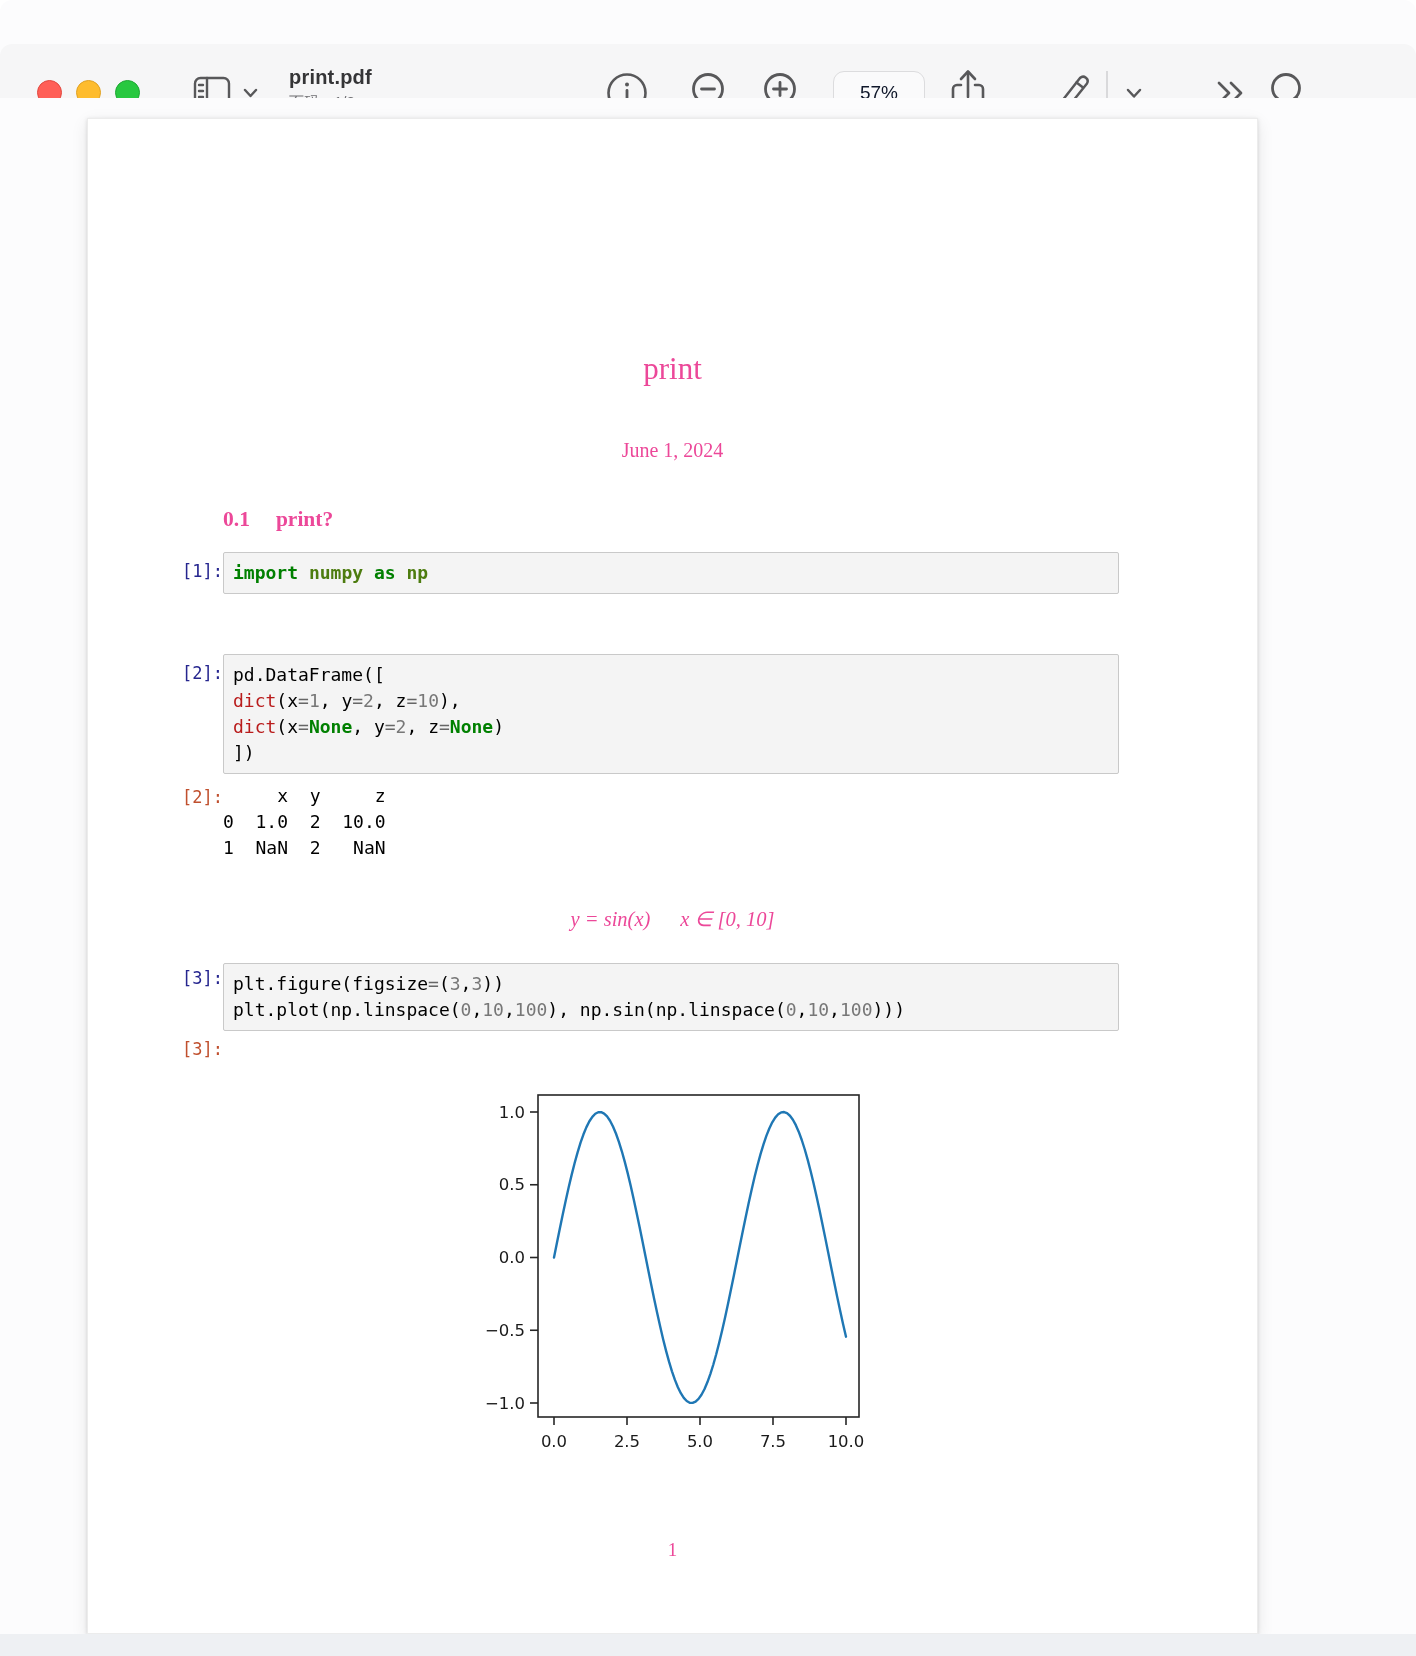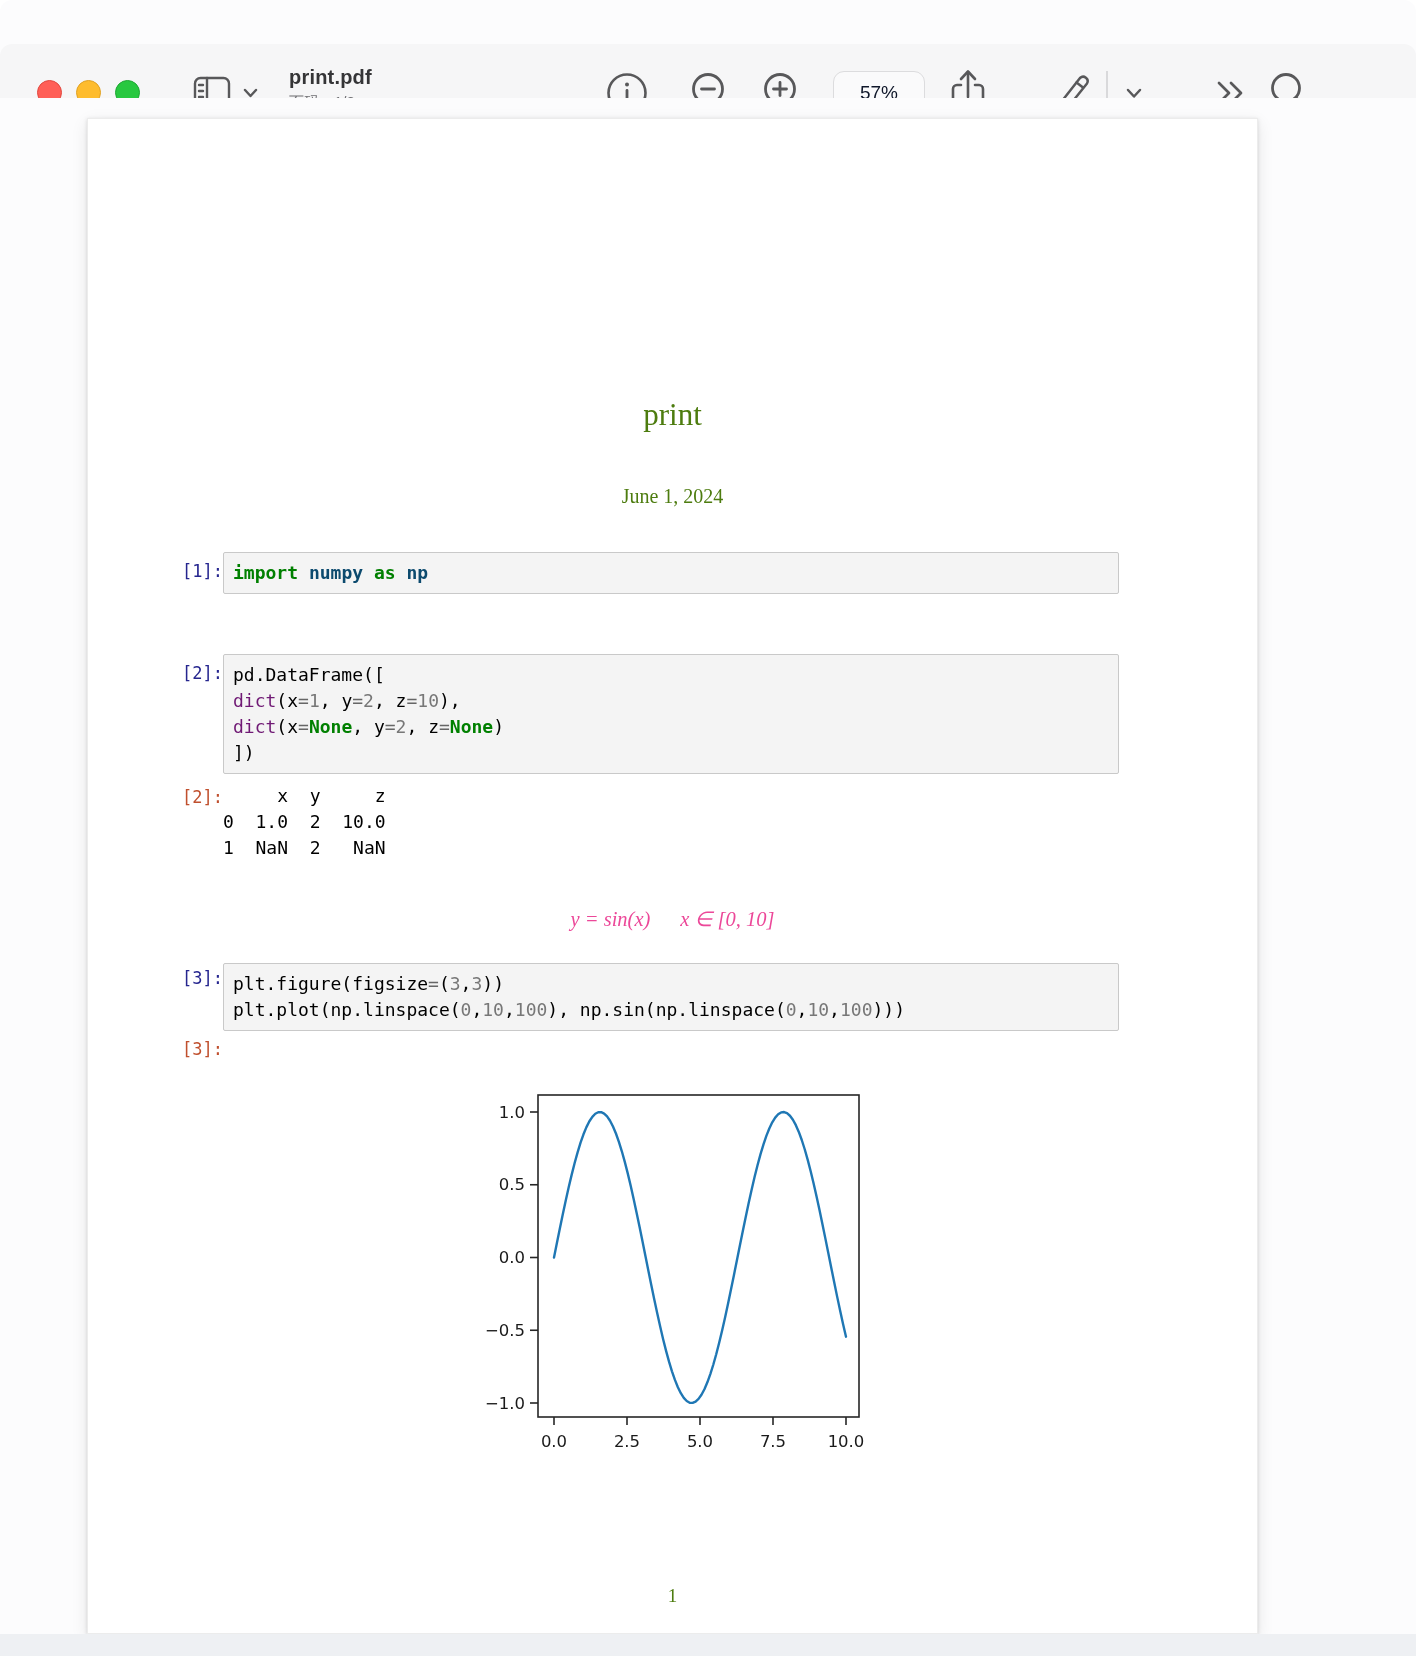--- a/index.html
+++ b/index.html
@@ -18,34 +18,34 @@
   .tb-title { font-size:20px; font-weight:bold; color:#353537; letter-spacing:.2px; }
   .tb-subtitle { font-size:15px; color:#6f6f73; margin-top:4px; }
   .zoom-btn { position:absolute; left:833px; top:27px; width:92px; height:43px; background:#fafafb; border:1.5px solid #dcdcde; border-radius:11px; display:flex; align-items:center; justify-content:center; font-size:19px; color:#0f172a; }
   .tb-divider { position:absolute; left:1106px; top:27px; width:2px; height:43px; background:#d9d9db; }
 
   
   .content { position:absolute; top:98px; left:0; width:100%; height:1558px; background:#fcfcfd; }
   .page { position:absolute; left:87px; top:20px; width:1171px; height:1516px; background:#ffffff; border:1px solid #ececec; box-shadow:0 1px 4px rgba(0,0,0,.13), 0 5px 16px rgba(0,0,0,.09); }
   .page-gap { position:absolute; left:0; top:1536px; width:100%; height:22px; background:#eef0f3; }
 
-  .serif { font-family:"Liberation Serif", serif; color:#4d7c0f;margin-top:46px; }
+  .serif { font-family:"Liberation Serif", serif; color:#ec4899; }
   .doc-title { position:absolute; top:232px; width:100%; text-align:center; font-size:31px; }
   .doc-date  { position:absolute; top:320px; width:100%; text-align:center; font-size:20px; }
   .doc-heading { position:absolute; top:388px; left:135px; font-size:21.5px; font-weight:bold; }
   .doc-heading .sec-num { margin-right:26px; }
 
   .mono { font-family:"DejaVu Sans Mono", monospace; font-size:18px; line-height:26px; color:#000; }
   .prompt { position:absolute; width:125px; text-align:right; font-family:"DejaVu Sans Mono", monospace; font-size:17px; }
   .prompt-in  { color:#26268f; }
   .prompt-out { color:#c0502e; }
   .code-box { position:absolute; left:135px; width:896px; background:#f4f4f4; border:1px solid #c9c9c9; border-radius:2px; padding:7px 10px 7px 9px; }
   .tok-k  { color:#008000; font-weight:bold; }
-  .tok-n  { color:#0c4a6e; font-weight:bold; }
-  .tok-b  { color:#701a75; }
+  .tok-n  { color:#4d7c0f; font-weight:bold; }
+  .tok-b  { color:#b91c1c; }
   .tok-kc { color:#008000; font-weight:bold; }
   .tok-m  { color:#777777; }
   .tok-o  { color:#666666; }
   .tok-t  { color:#000000; }
   .out-pre { position:absolute; left:135px; white-space:pre; }
 
   .formula { position:absolute; top:788px; width:100%; text-align:center; font-family:"Liberation Serif", serif; font-size:20.5px; font-style:italic; color:#ec4899; }
   .formula .gap { display:inline-block; width:30px; }
 
   .figure-svg { position:absolute; left:370px; top:958px; }

